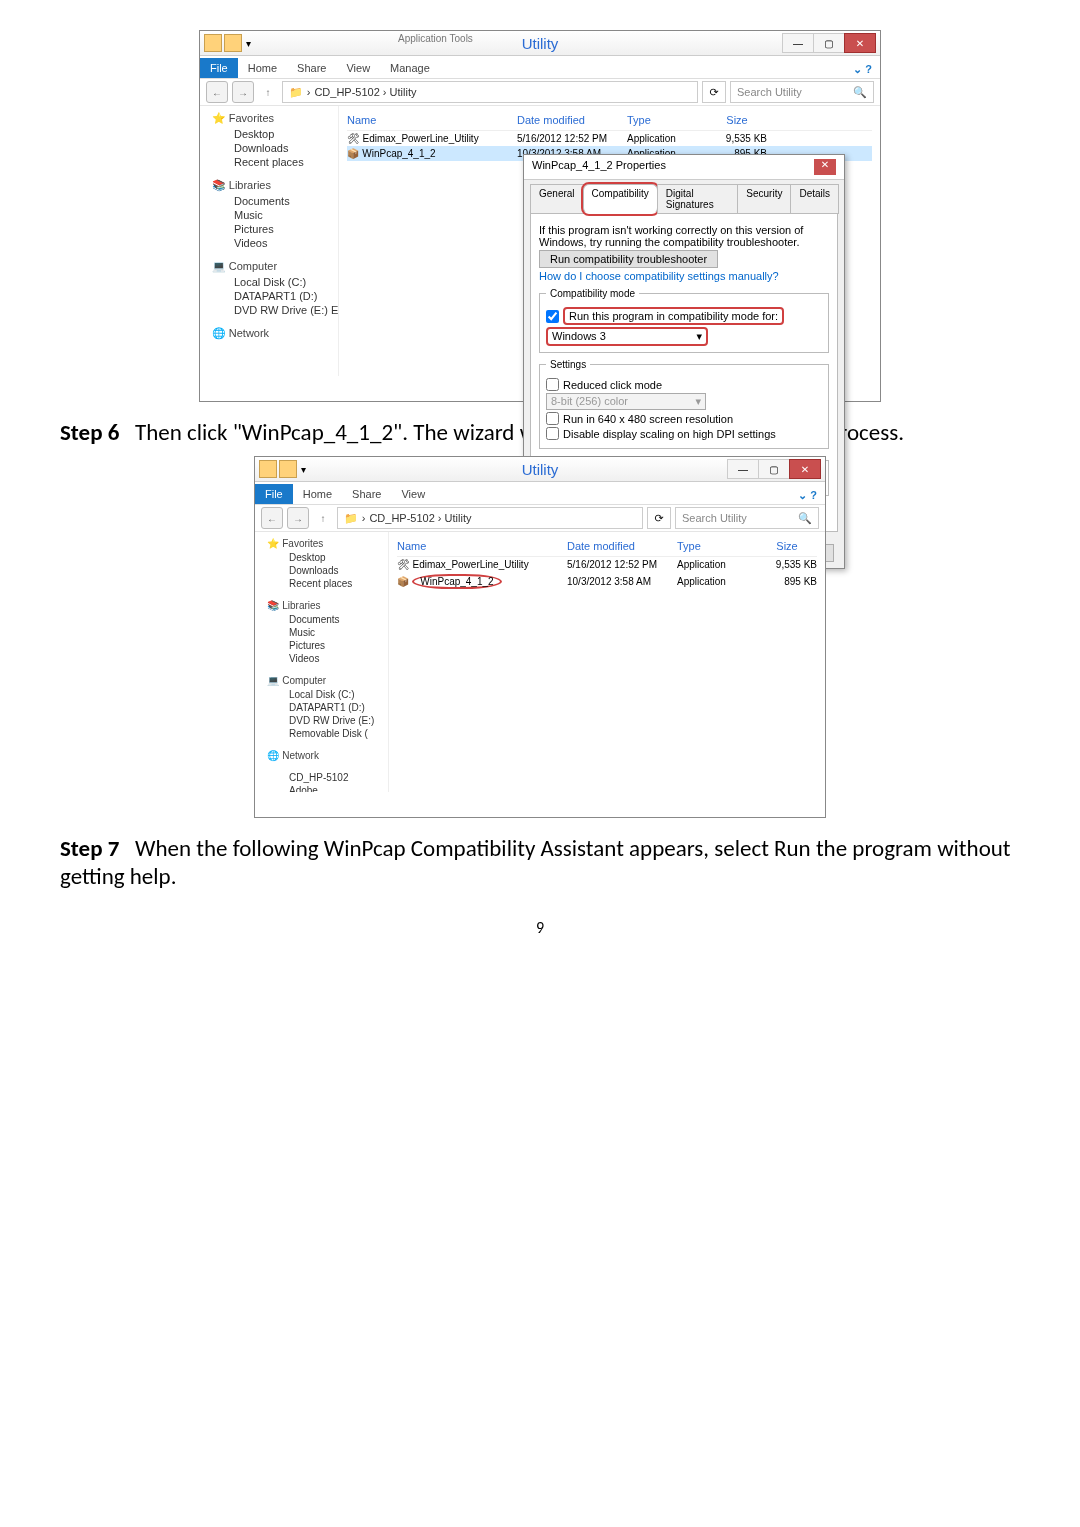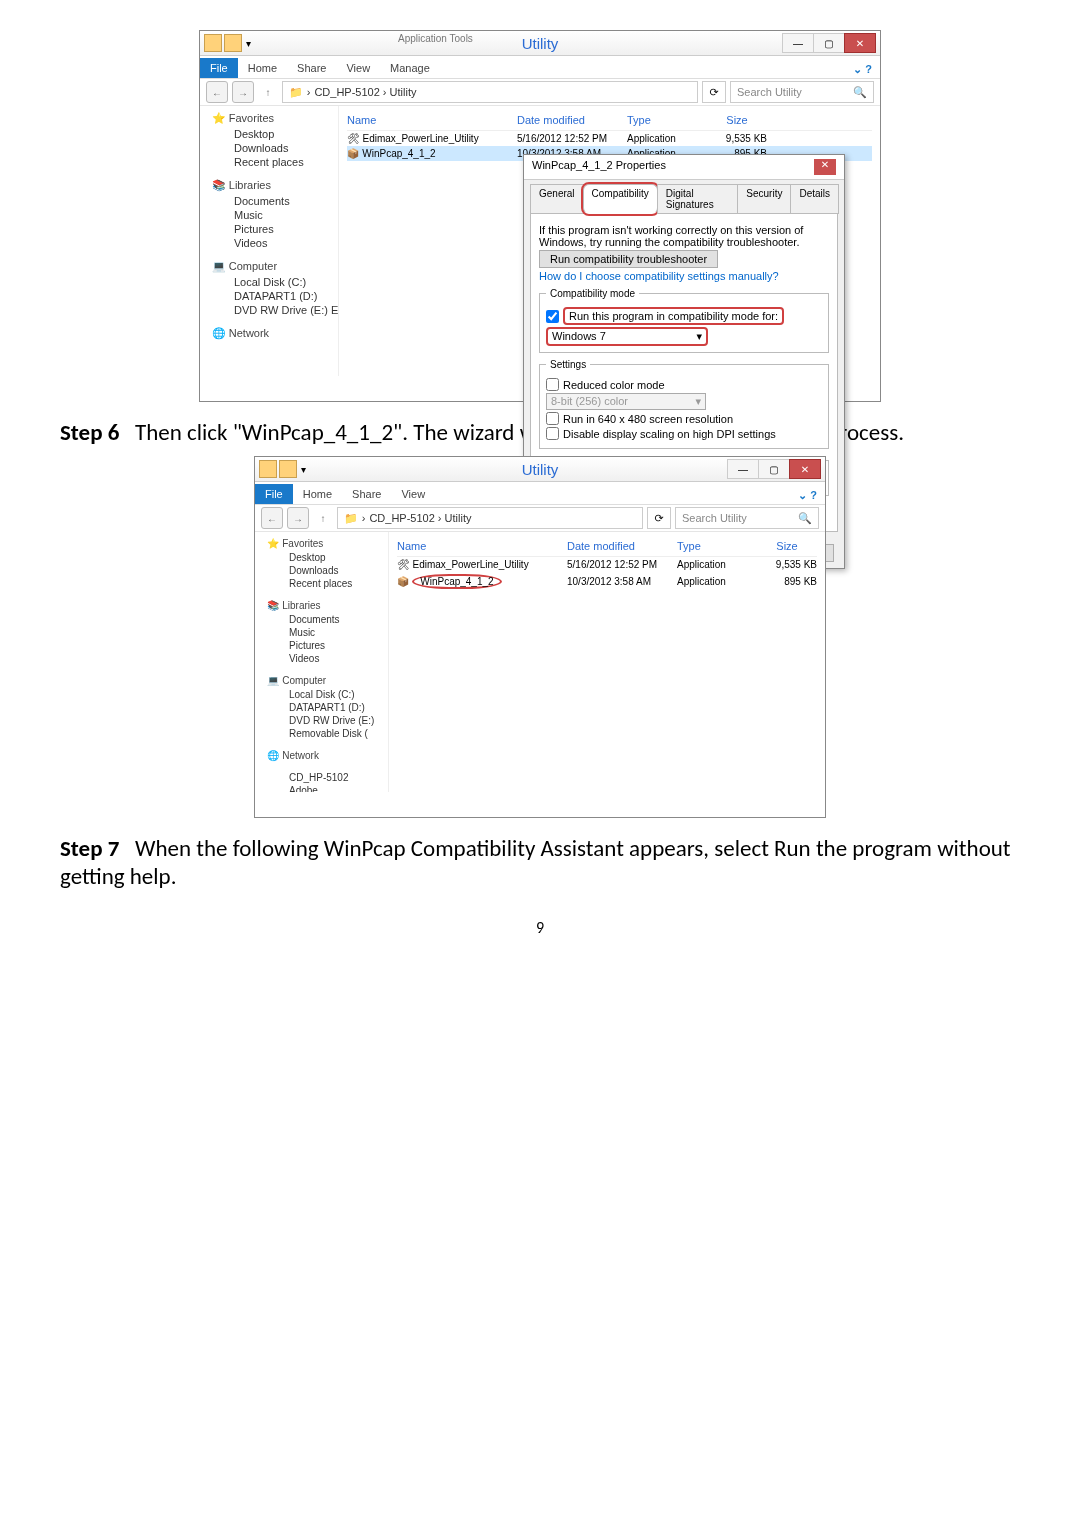--- a/index.html
+++ b/index.html
@@ -168,29 +168,29 @@
          <p>If this program isn't working correctly on this version of Windows, try running the compatibility troubleshooter.</p>
          <p><span class="btn">Run compatibility troubleshooter</span></p>
          <p class="link">How do I choose compatibility settings manually?</p>
          <fieldset class="fs">
            <legend>Compatibility mode</legend>
            <div class="chk">
                 <input type="checkbox" checked="" style="">
                 <span class="ring2">Run this program in compatibility mode for:</span>
               </div>
            <div class="combo ring2">
-                <span>Windows 7</span>
+                <span>Windows 3</span>
                 <span>▾</span>
               </div>
          </fieldset>
          <fieldset class="fs">
            <legend>Settings</legend>
            <div class="chk">
                 <input type="checkbox" style="">
-                <span>Reduced color mode</span>
+                <span>Reduced click mode</span>
               </div>
            <div class="combo dis">
                 <span>8-bit (256) color</span>
                 <span>▾</span>
               </div>
            <div class="chk">
                 <input type="checkbox" style="">
                 <span>Run in 640 x 480 screen resolution</span>
               </div>
            <div class="chk">

